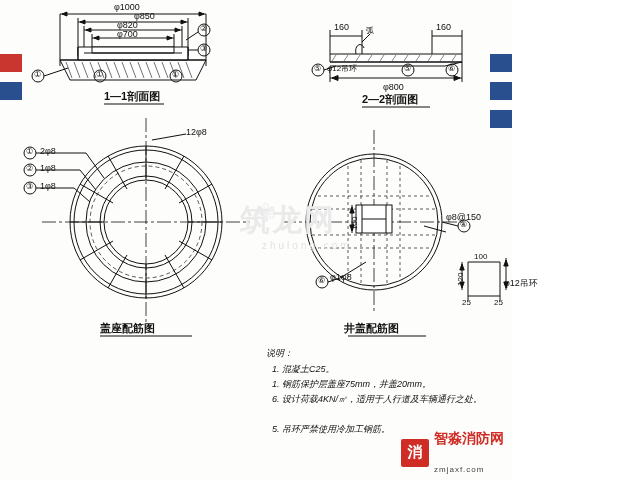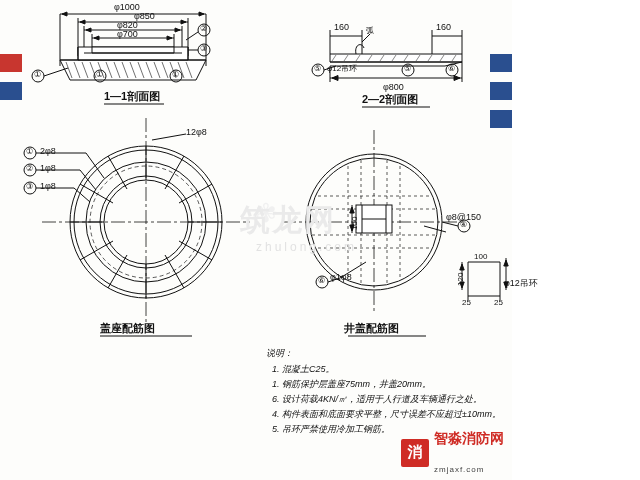--- a/index.html
+++ b/index.html
@@ -34,22 +34,22 @@
   .cap{font-size:11px;font-weight:bold;}
   .note{font-size:9px;color:#111;font-style:italic;}
   .watermark{
     position:absolute;
     left:240px;top:200px;
     font-size:30px;color:#eaeaea;font-weight:bold;
     letter-spacing:2px;
     user-select:none;
   }
   .wm-sub{
-    position:absolute;left:256px;top:240px;
-    font-size:12px;color:#e2e2e2;letter-spacing:3px;
+    position:absolute;left:262px;top:240px;
+    font-size:10px;color:#e2e2e2;letter-spacing:3px;
   }
   .wm-flower{
     position:absolute;left:255px;top:198px;
     font-size:26px;color:#f0f0f0;
   }
   .logo-box{
     position:absolute;right:8px;bottom:6px;
     display:flex;align-items:center;gap:5px;
   }
   .logo-mark{
@@ -302,21 +302,20 @@
   <div class="lbl t8" style="left:474px;top:252px;">100</div>
   <div class="lbl t8 rot" style="left:456px;top:286px;transform:rotate(-90deg);">120</div>
   <div class="lbl t8" style="left:462px;top:298px;">25</div>
   <div class="lbl t8" style="left:494px;top:298px;">25</div>
   <div class="lbl cap" style="left:344px;top:322px;">井盖配筋图</div>
 
   <div class="lbl note" style="left:266px;top:348px;">说明：</div>
   <div class="lbl note" style="left:272px;top:364px;">1. 混凝土C25。</div>
   <div class="lbl note" style="left:272px;top:379px;">1. 钢筋保护层盖座75mm，井盖20mm。</div>
   <div class="lbl note" style="left:272px;top:394px;">6. 设计荷载4KN/㎡，适用于人行道及车辆通行之处。</div>
-  <div class="lbl note" style="left:272px;top:409px;">4. 构件表面和底面要求平整，尺寸误差不应超过±10mm。</div>
   <div class="lbl note" style="left:272px;top:424px;">5. 吊环严禁使用冷加工钢筋。</div>
 
 
   <div class="wm-flower">✾</div>
   <div class="watermark">筑龙网</div>
   <div class="wm-sub">zhulong.com</div>
 
   <div class="logo-box">
     <div class="logo-mark">消</div>
     <div>

